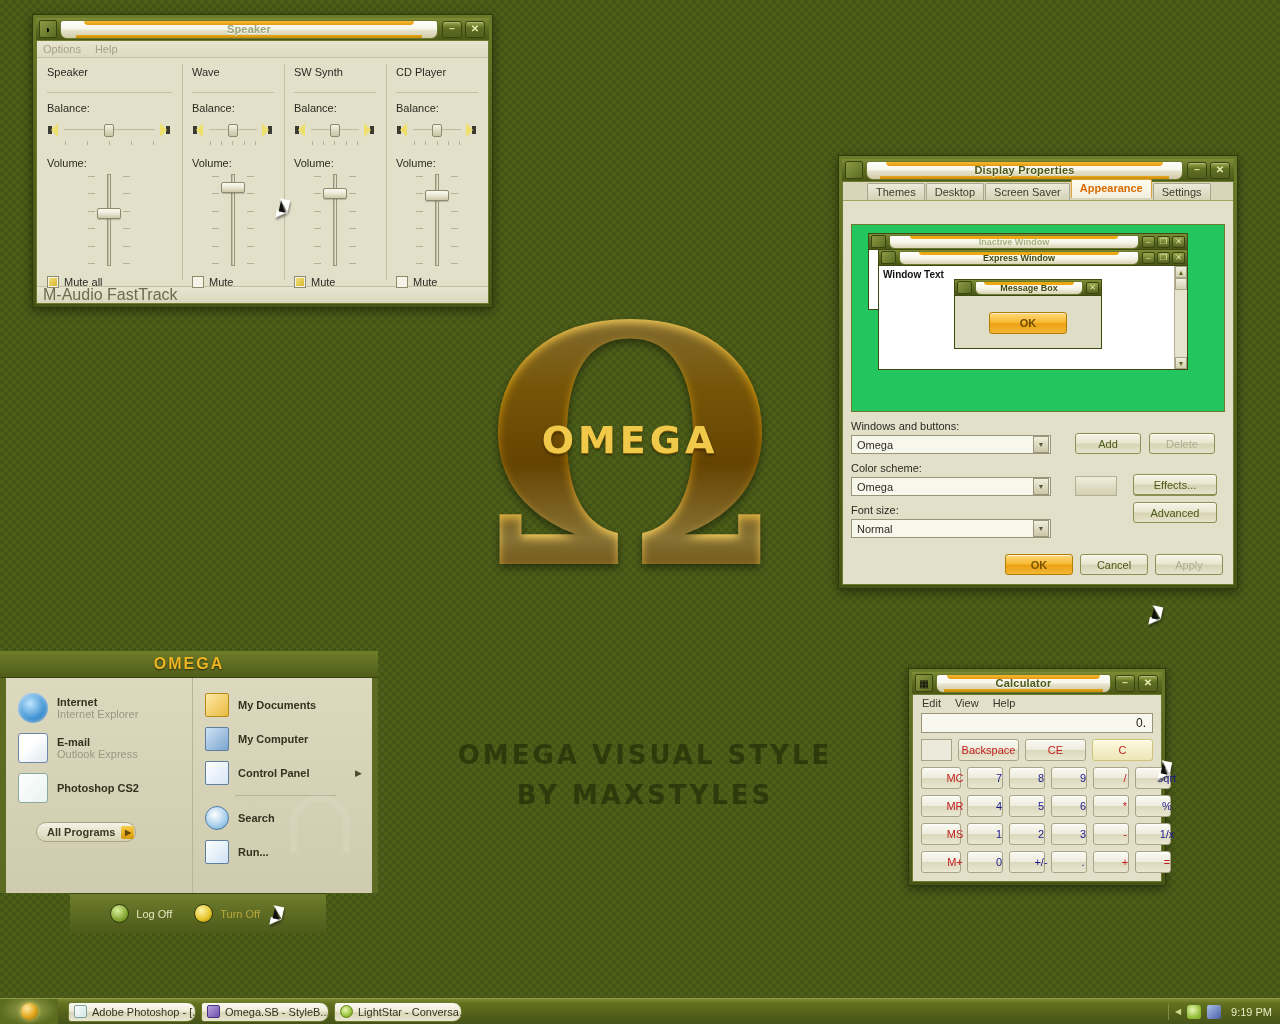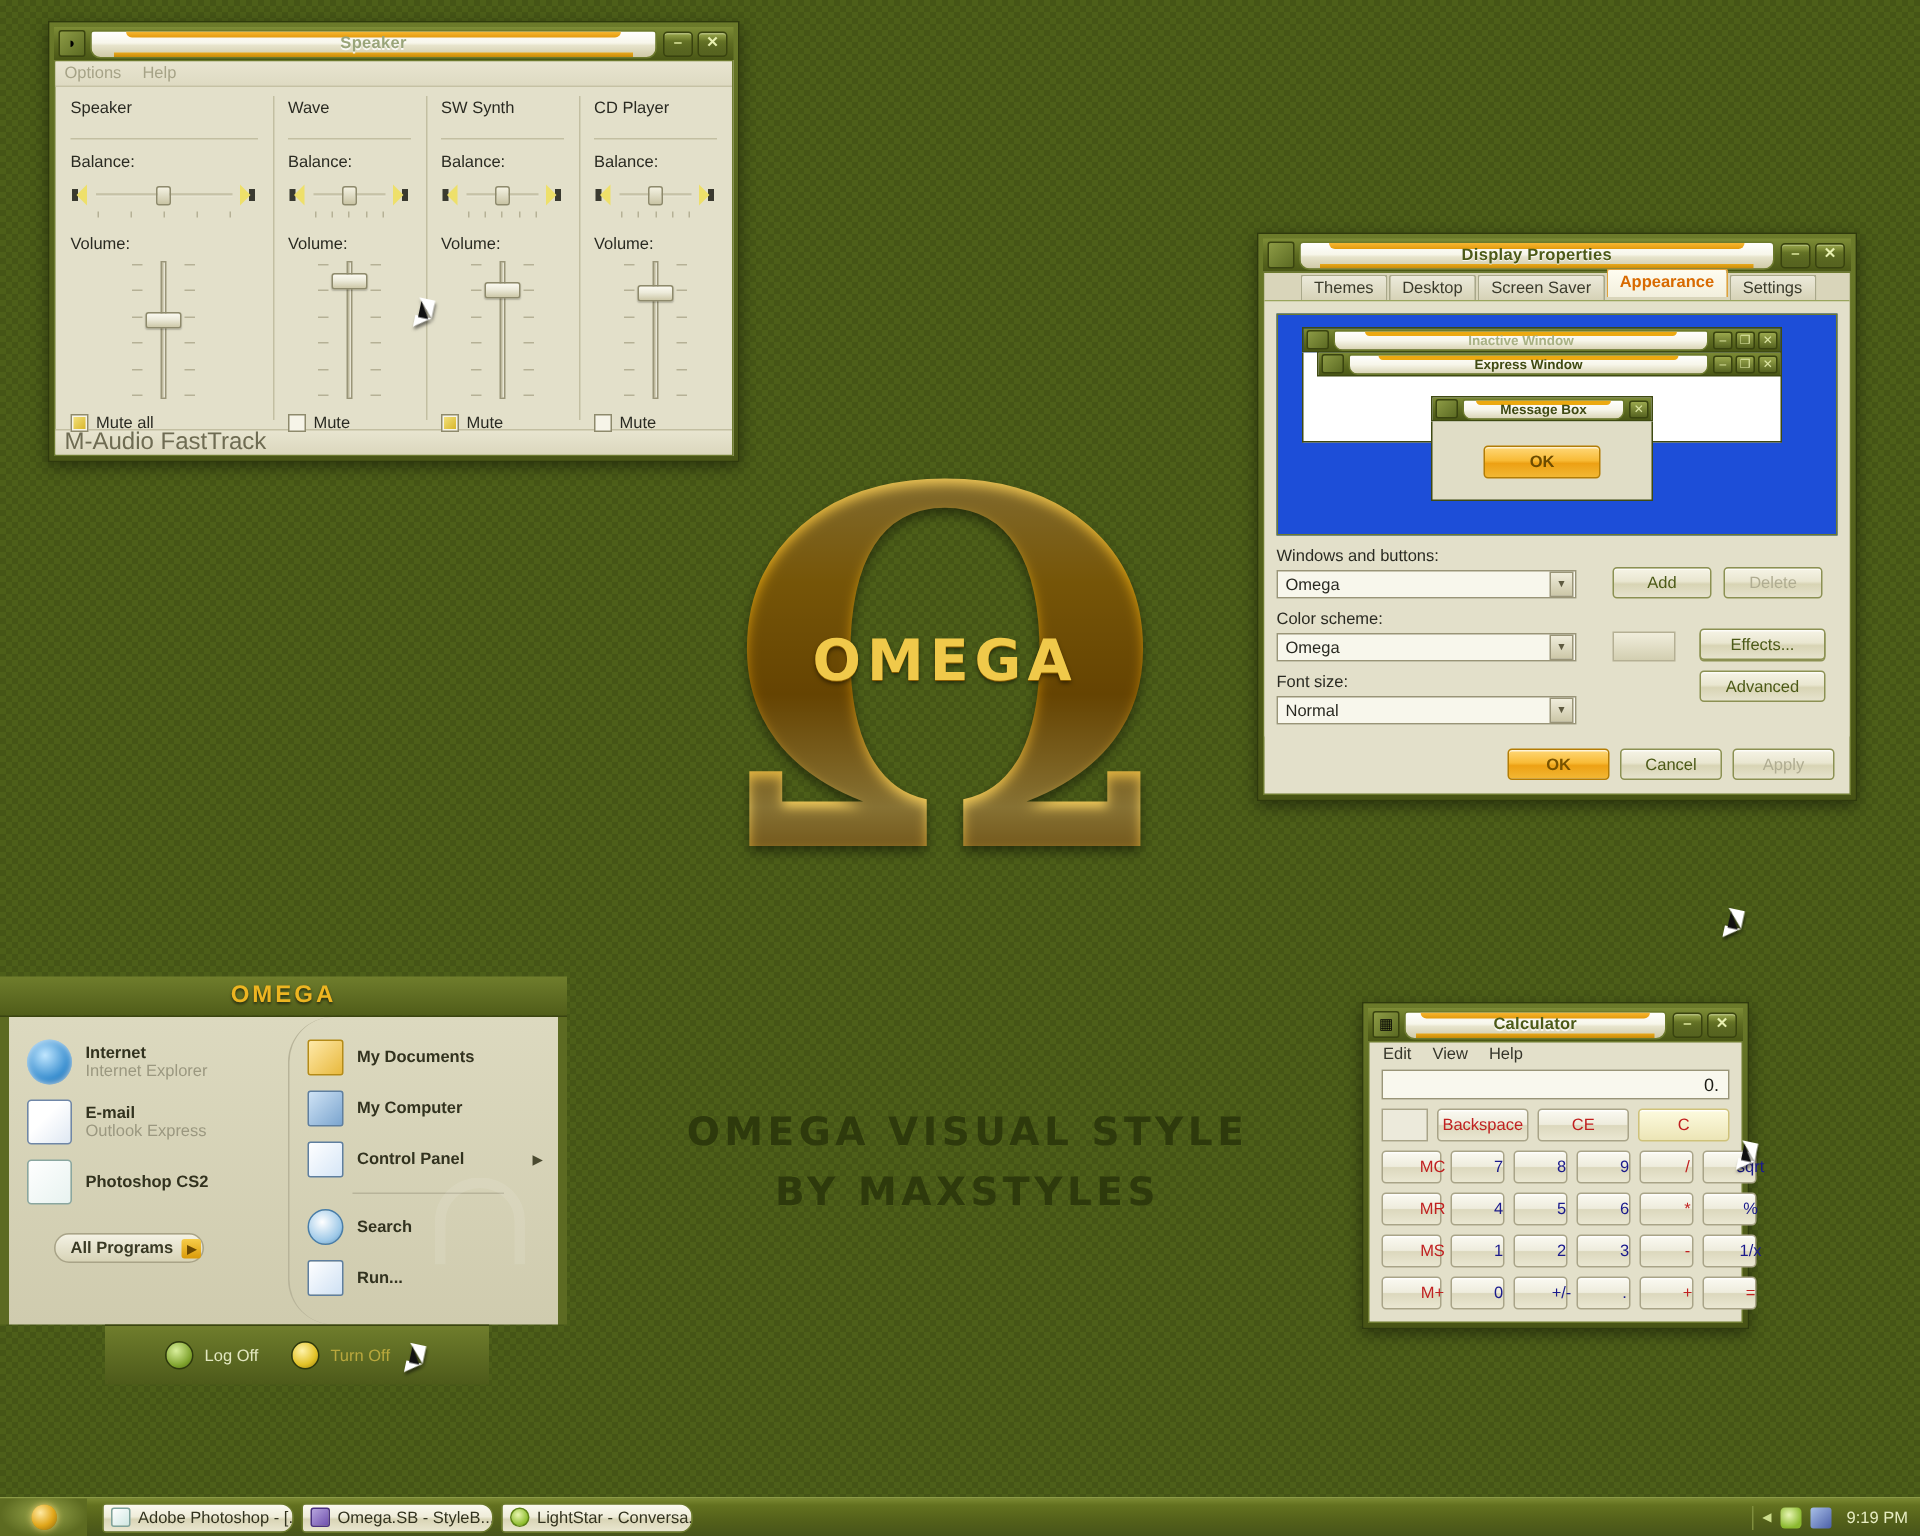--- a/index.html
+++ b/index.html
@@ -103,22 +103,22 @@
 
   
   #display-win { left:838px; top:155px; width:400px; }
   .dp-tabs { display:flex; align-items:flex-end; height:19px; padding-left:24px; gap:1px;
              background:#d9d5ba; border-bottom:1px solid #9aa55e; }
   .dp-tab { padding:2px 8px 2px 8px; font-size:11px; color:#3b3b2c; border:1px solid #a9a88a;
             border-bottom:none; background: linear-gradient(180deg,#eceadb,#d6d2b6); border-radius:2px 2px 0 0; }
   .dp-tab.active { background: linear-gradient(180deg,#fffdf0,#f2efdd); color:#d86a00; font-weight:bold;
                    border-color:#e0a23c; position:relative; top:-2px; padding-bottom:4px; }
   .dp-inner { padding:8px; background:#e3e0ca; }
-  .preview { height:148px; background: #1d4ed8; border:1px solid #6d7b2f; padding:6px;
-             position:relative; overflow:hidden; }
+  .preview { height:188px; background: #22c55e; border:1px solid #6d7b2f; padding:6px;
+             position:relative; overflow:hidden;margin-top:15px; }
   .mini-win { position:absolute; }
   .mini-tb { height:17px; display:flex; align-items:center; padding:0 2px;
              background: linear-gradient(180deg,#7d8c36 0%,#5d6b21 55%,#4a5716 100%);
              border:1px solid #3f4a12; }
   .mini-icon { width:15px; height:13px; background:linear-gradient(135deg,#8d9b45,#5b6a22);
                border:1px solid #3a4410; border-radius:2px; margin-right:3px; }
   .mini-cap { flex:1; height:14px; position:relative; border-radius:2px 2px 6px 6px; overflow:hidden;
               background: linear-gradient(180deg,#ffffff 0%,#f7f6ea 50%,#d9d4b4 100%);
               border:1px solid #6c7a2d; display:flex; align-items:center; justify-content:center; }
   .mini-cap:before { content:""; position:absolute; left:8%; right:8%; top:0; height:3px;
@@ -189,21 +189,21 @@
   
   #start-menu { left:0px; top:651px; width:378px; }
   .sm-head { height:27px; background: linear-gradient(180deg,#6f7d2c,#505d19);
              border-bottom:1px solid #3a4410; display:flex; align-items:center;
              justify-content:center; }
   .sm-logo { font-size:16px; font-weight:bold; color:#edb521; letter-spacing:2px;
              text-shadow: 0 1px 2px rgba(0,0,0,.6); }
   .sm-main { display:flex; background: linear-gradient(180deg,#dcd9bf,#cfcbae);
              border-left:6px solid #5c6a22; border-right:6px solid #5c6a22; position:relative; }
   .sm-left { width:186px; padding:10px 6px 14px 8px; }
-  .sm-right { flex:1; padding:10px 6px 14px 8px; border-left:1px solid #b8b49a;border-radius:30px; }
+  .sm-right { flex:1; padding:10px 6px 24px 8px; border-left:1px solid #b8b49a; }
   .sm-item { display:flex; align-items:center; gap:9px; padding:5px 4px; }
   .sm-ico { width:30px; height:30px; flex:0 0 auto; border-radius:3px; position:relative; }
   .sm-ico.small { width:24px; height:24px; }
   .sm-t1 { font-size:11px; font-weight:bold; color:#32321f; }
   .sm-t2 { font-size:11px; color:#9b9880; }
   .sm-sep { height:1px; background:#b8b49a; margin:5px 30px 5px 34px; }
   .sm-arrow { margin-left:auto; font-size:9px; color:#4a4a30; }
   .allprog { margin:14px 0 0 22px; width:100px; height:20px; border-radius:10px;
              border:1px solid #a9a488; display:flex; align-items:center; gap:6px;
              padding-left:10px;
@@ -535,20 +535,30 @@
               <div class="mini-icon"></div>
               <div class="mini-cap">
                 <span>Express Window</span>
               </div>
               <div class="mini-btns">
                 <div class="mini-btn">–</div>
                 <div class="mini-btn">❐</div>
                 <div class="mini-btn">✕</div>
               </div>
             </div>
+            <div class="mini-body" style="height:104px;">
+              <div class="win-text">Window Text</div>
+              <div class="mini-scroll">
+                <div>
+                  <div class="sbtn">▲</div>
+                  <div class="sbtn"></div>
+                </div>
+                <div class="sbtn">▼</div>
+              </div>
+            </div>
           </div>
 
           <div class="msg-box" style="left:102px; top:54px; width:148px;">
             <div class="mini-tb">
               <div class="mini-icon"></div>
               <div class="mini-cap">
                 <span>Message Box</span>
               </div>
               <div class="mini-btns">
                 <div class="mini-btn">✕</div>

